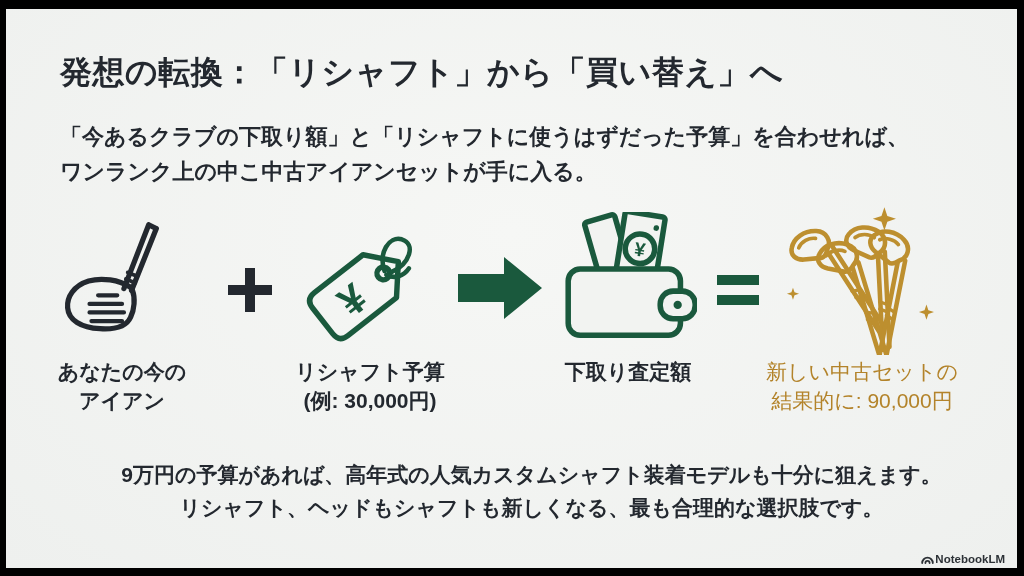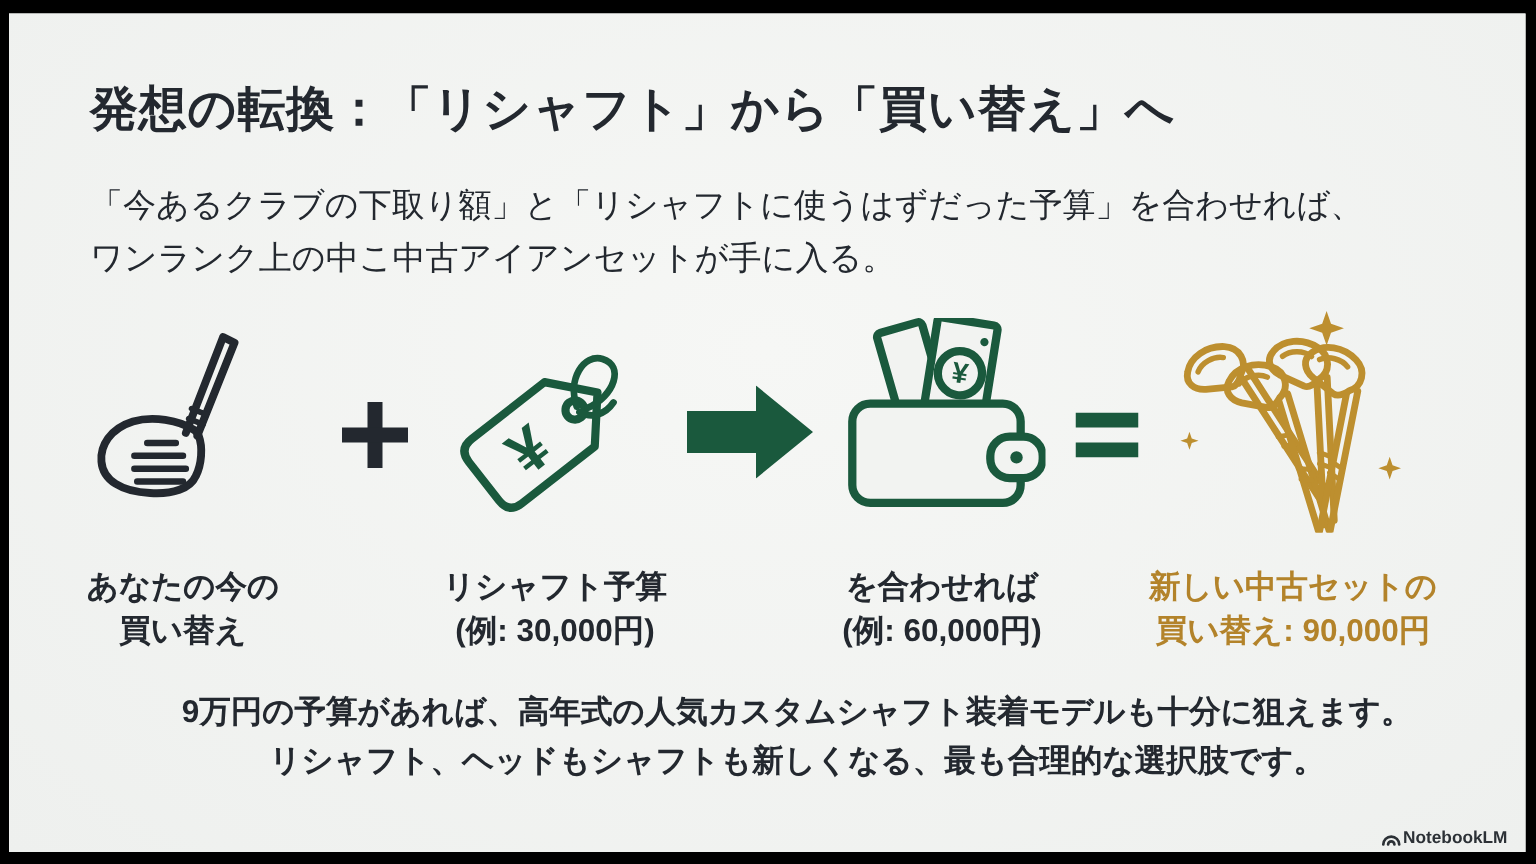--- a/index.html
+++ b/index.html
@@ -14,31 +14,31 @@
     background:var(--bg,#f2f3f1);
     background-image:radial-gradient(ellipse at 50% 40%, #f6f7f5 0%, #eef0ee 100%);
   }
   .title{
     position:absolute;left:54px;top:42px;
     font-size:32px;font-weight:700;letter-spacing:0.5px;
     color:var(--ink,#23282f);white-space:nowrap;
   }
   .subtitle{
     position:absolute;left:54px;top:110px;
-    font-size:22px;font-weight:400;line-height:35px;
+    font-size:22px;font-weight:700;line-height:35px;
     color:var(--ink,#23282f);white-space:nowrap;
   }
   .eq-row{position:absolute;left:0;top:196px;width:100%;height:240px;}
   .eq-col{position:absolute;display:flex;flex-direction:column;align-items:center;}
   .eq-col .icon-box{height:152px;display:flex;align-items:center;justify-content:center;}
   .eq-label{
     text-align:center;font-size:21px;font-weight:600;line-height:29px;
-    color:var(--ink,#23282f);margin-top:20px;white-space:nowrap;
+    color:var(--ink,#23282f);margin-top:0;white-space:nowrap;
   }
-  .eq-col.gold-col .eq-label{color:var(--gold-text,#b3832a);font-weight:700;}
+  .eq-col.gold-col .eq-label{color:var(--gold-text,#b3832a);font-weight:400;}
   .op{position:absolute;}
   .note{
     position:absolute;left:0;top:449px;width:100%;
     text-align:center;font-size:21px;font-weight:700;line-height:33px;
     color:var(--ink,#23282f);white-space:nowrap;padding-left:20px;
   }
   .brand{
     position:absolute;right:12px;bottom:3px;
     display:flex;align-items:center;gap:0;
     font-size:11.5px;font-weight:600;color:#2c3136;
@@ -74,21 +74,21 @@
       <div class="icon-box">
         <svg width="124" height="124" viewBox="0 0 130 130">
           <path class="ink-stroke" d="M93,6 L67,73 M101,10 L75,75 M93,6 L101,10"></path>
           <path class="ink-stroke" style="stroke-width:4" d="M71,56 L81,60 M69,63 L79,67"></path>
           <path class="ink-stroke" d="M73,71 C62,64 44,61 30,65 C14,70 7,82 8,93 C9,106 22,114 42,115 C58,116 70,112 74,103 C78,95 79,83 76,75 C75,73 74,72 73,71 Z"></path>
           <path class="ink-stroke" style="stroke-width:4.5" d="M40,80 L60,80 M31,89 L65,89 M31,98 L67,98 M33,107 L65,107"></path>
         </svg>
       </div>
       <div class="eq-label">
         <div>あなたの今の</div>
-        <div>買い替え</div>
+        <div>アイアン</div>
       </div>
     </div>
 
     <div class="op" style="left:222px;top:63px;">
       <svg width="44" height="44" viewBox="0 0 44 44">
         <rect class="fill-ink" x="17" y="0" width="10" height="44"></rect>
         <rect class="fill-ink" x="0" y="17" width="44" height="10"></rect>
       </svg>
     </div>
 
@@ -127,22 +127,21 @@
             <circle class="green-stroke" cx="88" cy="40" r="16"></circle>
             <text class="yen-small" x="88" y="41">¥</text>
             <circle class="fill-green" cx="102" cy="15" r="3"></circle>
           </g>
           <rect class="green-stroke fill-bg" x="10" y="62" width="122" height="72" rx="13"></rect>
           <rect class="green-stroke fill-bg" x="110" y="86" width="38" height="30" rx="14"></rect>
           <circle class="fill-green" cx="129" cy="101" r="4.5"></circle>
         </svg>
       </div>
       <div class="eq-label">
-        <div>を合わせれば</div>
-        <div>(例: 60,000円)</div>
+        <div>下取り査定額</div>
       </div>
     </div>
 
     <div class="op" style="left:711px;top:70px;">
       <svg width="42" height="30" viewBox="0 0 42 30">
         <rect class="fill-green" x="0" y="0" width="42" height="10"></rect>
         <rect class="fill-green" x="0" y="20" width="42" height="10"></rect>
       </svg>
     </div>
 
@@ -162,21 +161,21 @@
           <use href="#gclub" transform="translate(74,56) rotate(-8)"></use>
           <use href="#gclub" transform="translate(104,42) rotate(6)"></use>
           <use href="#gclub" transform="translate(128,50) rotate(20)"></use>
           <use class="fill-gold" href="#gstar" transform="translate(112,12) scale(1.15)"></use>
           <use class="fill-gold" href="#gstar" transform="translate(12,94) scale(0.6)"></use>
           <use class="fill-gold" href="#gstar" transform="translate(158,114) scale(0.75)"></use>
         </svg>
       </div>
       <div class="eq-label">
         <div>新しい中古セットの</div>
-        <div>買い替え: 90,000円</div>
+        <div>結果的に: 90,000円</div>
       </div>
     </div>
 
   </div>
 
   <div class="note">
     <div>9万円の予算があれば、高年式の人気カスタムシャフト装着モデルも十分に狙えます。</div>
     <div>リシャフト、ヘッドもシャフトも新しくなる、最も合理的な選択肢です。</div>
   </div>
 

